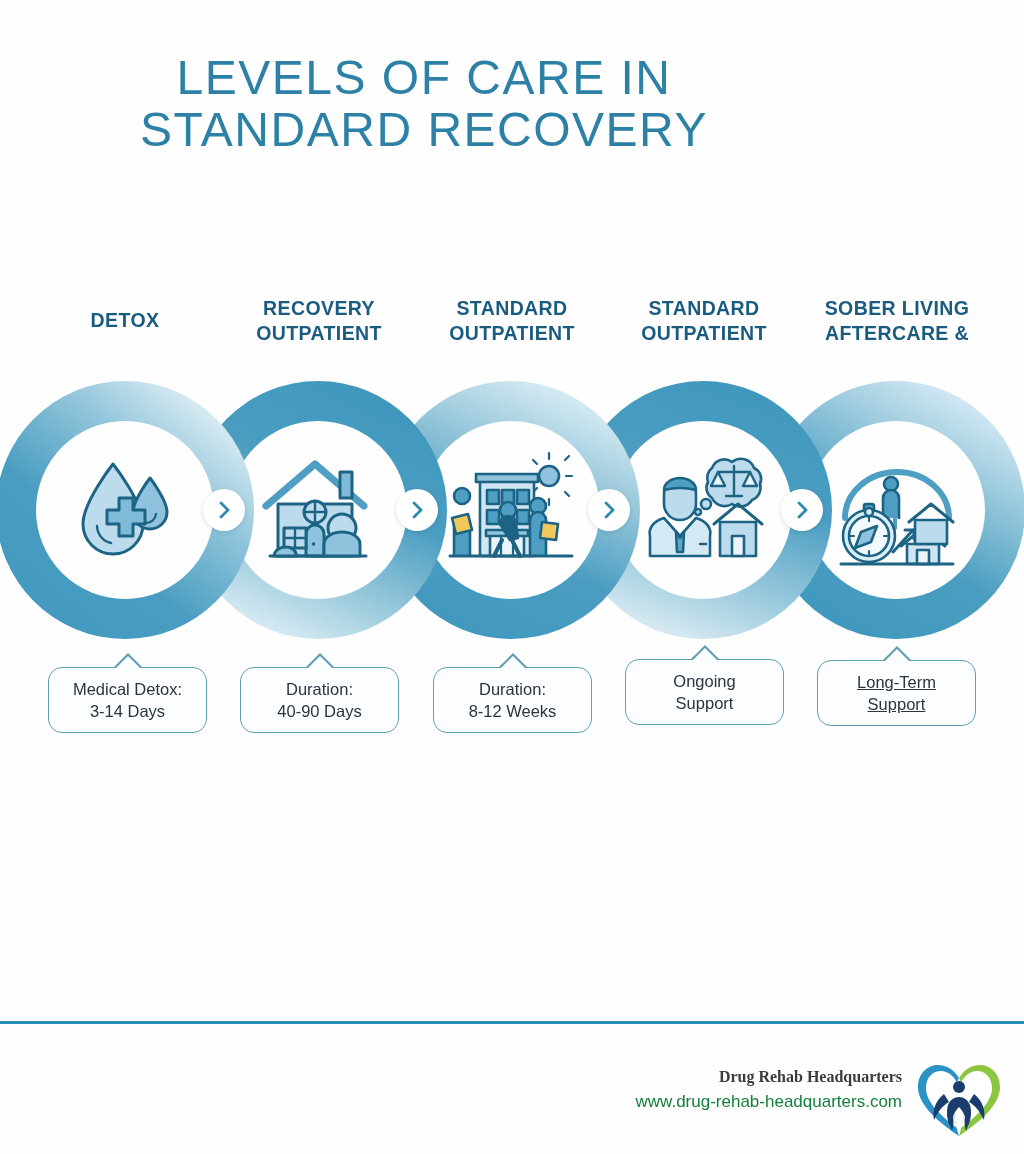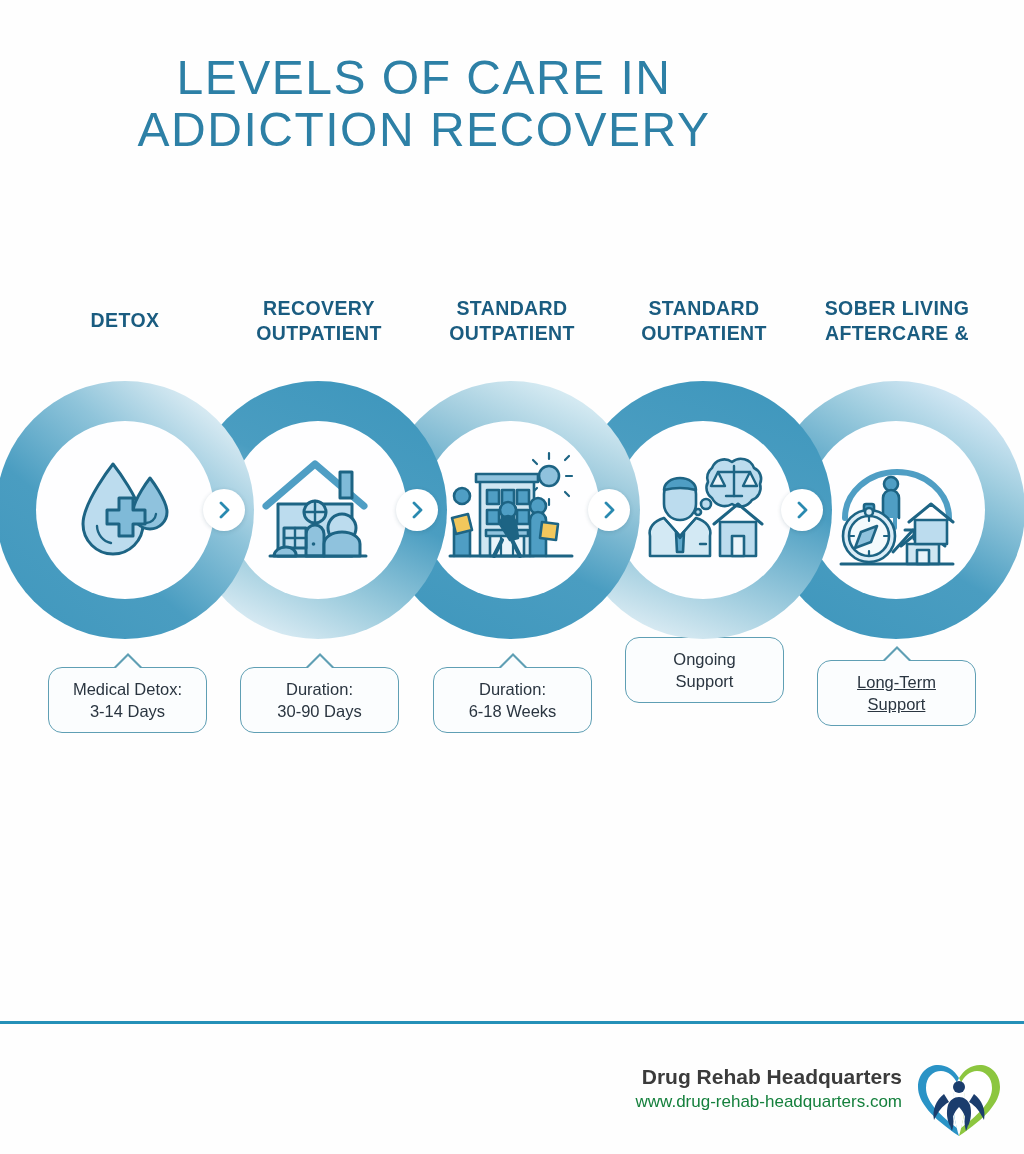--- a/index.html
+++ b/index.html
@@ -171,43 +171,44 @@
     height: 94px;
   }
   .brand-text {
     position: absolute;
     right: 122px;
     top: 4px;
     text-align: right;
   }
   .brand-name {
     color: #3b3b3b;
-    font-size: 21px;
+    font-size: 16px;
     font-weight: bold;
     line-height: 26px;
+    font-family: Liberation Serif, serif;
   }
   .brand-url {
     color: #15803d;
     font-size: 17px;
     line-height: 24px;
   }
   .brand-logo {
     position: absolute;
     right: 22px;
     top: 2px;
     width: 86px;
     height: 78px;
   }
 </style>
 </head>
 <body>
 
 <div class="title-block">
   <div class="title-line">LEVELS OF CARE IN</div>
-  <div class="title-line">ADDICTION RECOVERY</div>
+  <div class="title-line">STANDARD RECOVERY</div>
 </div>
 
 <div class="steps">
 
   <div class="step-label" style="left:10px;  top:308px;">
     <div>DETOX</div>
     <div></div>
   </div>
   <div class="step-label" style="left:204px; top:296px;">
     <div>RECOVERY</div>
@@ -401,30 +402,30 @@
 
   <div class="caption" style="left:48px; top:667px;">
     <span class="cap-text">
       <span>Medical Detox:</span><br>
       <span>3-14 Days</span>
     </span>
   </div>
   <div class="caption" style="left:240px; top:667px;">
     <span class="cap-text">
       <span>Duration:</span><br>
-      <span>30-90 Days</span>
+      <span>40-90 Days</span>
     </span>
   </div>
   <div class="caption" style="left:433px; top:667px;">
     <span class="cap-text">
       <span>Duration:</span><br>
-      <span>6-18 Weeks</span>
+      <span>8-12 Weeks</span>
     </span>
   </div>
-  <div class="caption" style="left:625px; top:637px;">
+  <div class="caption" style="left:625px; top:659px;">
     <span class="cap-text">
       <span>Ongoing</span><br>
       <span>Support</span>
     </span>
   </div>
   <div class="caption" style="left:817px; top:660px;text-decoration:underline;">
     <span class="cap-text">
       <span>Long-Term</span><br>
       <span>Support</span>
     </span>

